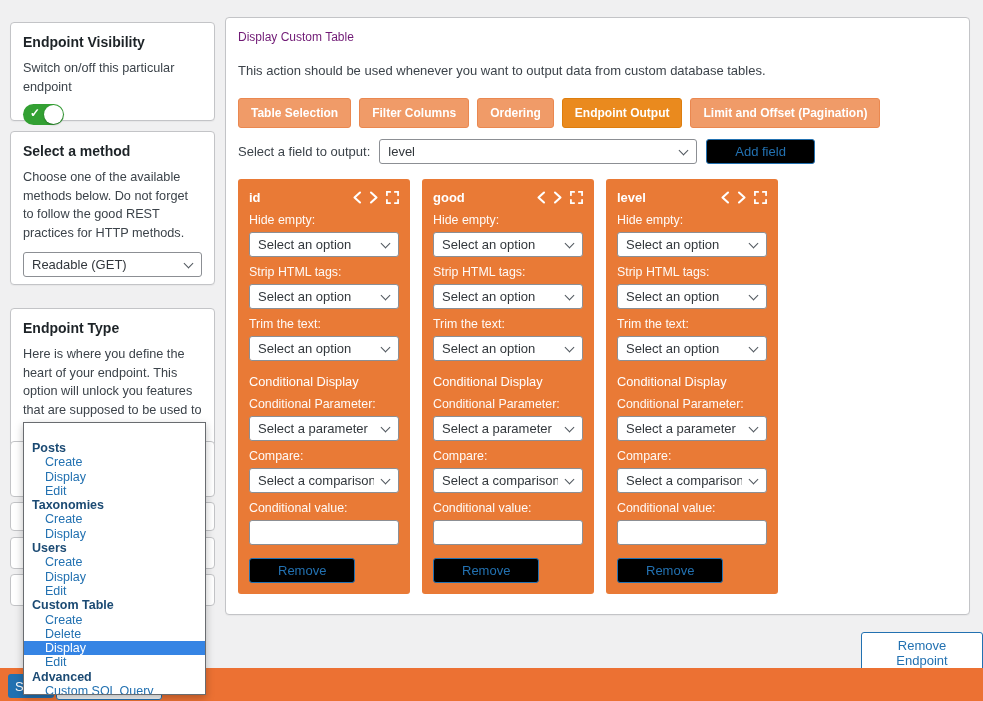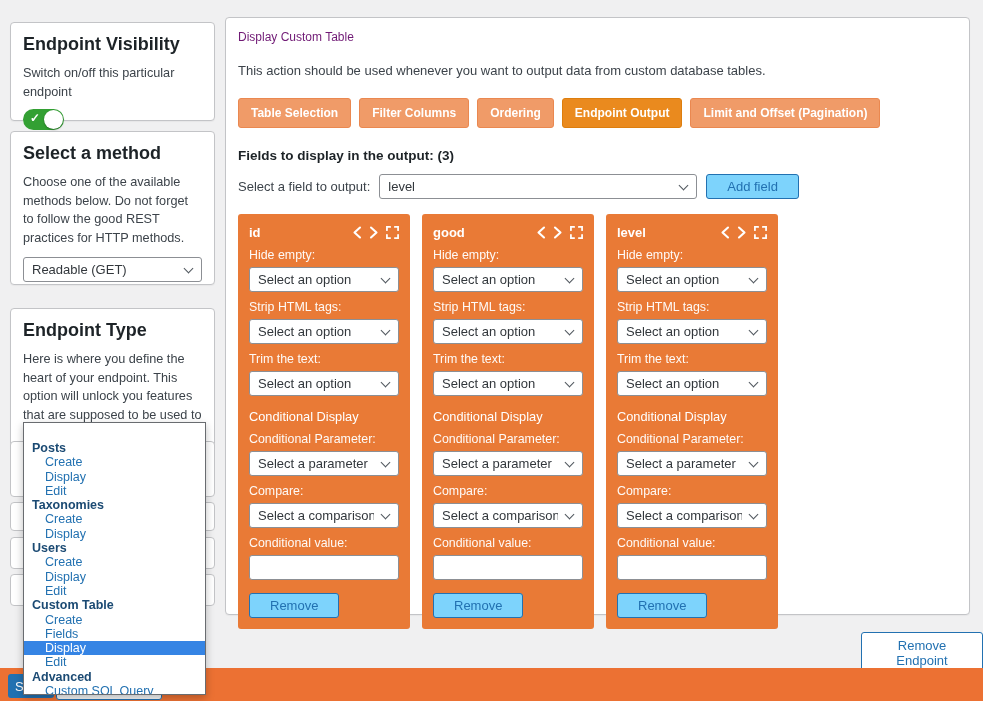--- a/index.html
+++ b/index.html
@@ -11,21 +11,21 @@
     color:#3c434a;
     position:relative;
     overflow:hidden;
   }
   .panel {
     position:absolute; left:10px; width:205px;
     background:#fff; border:1px solid #c3c4c7; border-radius:4px;
     box-shadow:0 1px 1px rgba(0,0,0,.04);
     padding:11px 12px;
   }
-  .panel-title { font-weight:bold; color:#1d2327; font-size:18px; margin-bottom:9px; }
+  .panel-title { font-weight:bold; color:#1d2327; font-size:14px; margin-bottom:9px; }
   .panel-desc  { color:#3c434a; font-size:12.7px; line-height:1.46; }
 
   
   .toggle { margin-top:8px; width:41px; height:21px; border-radius:11px; background:#33a033;
             position:relative; cursor:pointer; display:inline-block; }
   .toggle .check { position:absolute; left:7px; top:2px; color:#fff; font-size:12px; font-weight:bold; }
   .toggle .knob  { position:absolute; right:1px; top:1px; width:19px; height:19px; border-radius:50%;
                    background:#fff; box-shadow:0 1px 2px rgba(0,0,0,.3); }
 
   
@@ -70,22 +70,22 @@
   .tab {
     border:1px solid #ea8850; background:#f09b68; color:#fff;
     font-family:inherit; font-weight:bold; font-size:12px;
     padding:7px 12px; border-radius:3px; cursor:pointer; white-space:nowrap;
   }
   .tab.active { background:#ea8a1e; border-color:#dd7e0e; }
   .fields-heading { margin-top:20px; font-weight:bold; font-size:13.5px; color:#1d2327; }
   .field-row { margin-top:11px; display:flex; align-items:center; gap:9px; }
   .field-row .sel-wrap { width:318px; }
   .wp-btn {
-    background:#7dd3fc; border:1px solid #2271b1; color:#2271b1;
-    font-family:inherit; font-size:13px; padding:4px 20px; border-radius:3px; cursor:pointer;
+    background:#000000; border:1px solid #2271b1; color:#2271b1;
+    font-family:inherit; font-size:13px; padding:4px 28px; border-radius:3px; cursor:pointer;
   }
 
   
   .cards { margin-top:15px; display:flex; gap:12px; align-items:flex-start; }
   .card { width:172px; background:#e97a36; border-radius:3px; padding:11px; color:#fff; }
   .card-head { display:flex; justify-content:space-between; align-items:center; margin-bottom:2px; }
   .card-title { font-weight:bold; font-size:13px; color:#fff; }
   .card-icons { display:flex; gap:7px; align-items:center; }
   .cicon { display:inline-flex; cursor:pointer; }
   .clabel { font-size:12.4px; color:rgba(255,255,255,.96); margin:8px 0 5px; }
@@ -149,41 +149,40 @@
     <div class="dd-option">Edit</div>
     <div class="dd-group">Taxonomies</div>
     <div class="dd-option">Create</div>
     <div class="dd-option">Display</div>
     <div class="dd-group">Users</div>
     <div class="dd-option">Create</div>
     <div class="dd-option">Display</div>
     <div class="dd-option">Edit</div>
     <div class="dd-group">Custom Table</div>
     <div class="dd-option">Create</div>
-    <div class="dd-option">Fields</div>
+    <div class="dd-option">Delete</div>
     <div class="dd-option hl">Display</div>
     <div class="dd-option">Edit</div>
     <div class="dd-group">Advanced</div>
     <div class="dd-option">Custom SQL Query</div>
     <div class="dd-option">REST API call</div>
   </div>
 
 <section class="main-panel">
   <div class="main-title">Display Custom Table</div>
   <div class="main-desc">This action should be used whenever you want to output data from custom database tables.</div>
 
   <div class="tabs" id="tabs">
       <button class="tab">Table Selection</button>
       <button class="tab">Filter Columns</button>
       <button class="tab">Ordering</button>
       <button class="tab active">Endpoint Output</button>
       <button class="tab">Limit and Offset (Pagination)</button>
     </div>
 
-  <div class="fields-heading">Fields to display in the output: (3)</div>
 
   <div class="field-row">
     <span>Select a field to output:</span>
     <div class="sel-wrap">
       <select>
         <option>level</option>
       </select>
     </div>
     <button class="wp-btn">Add field</button>
   </div>

